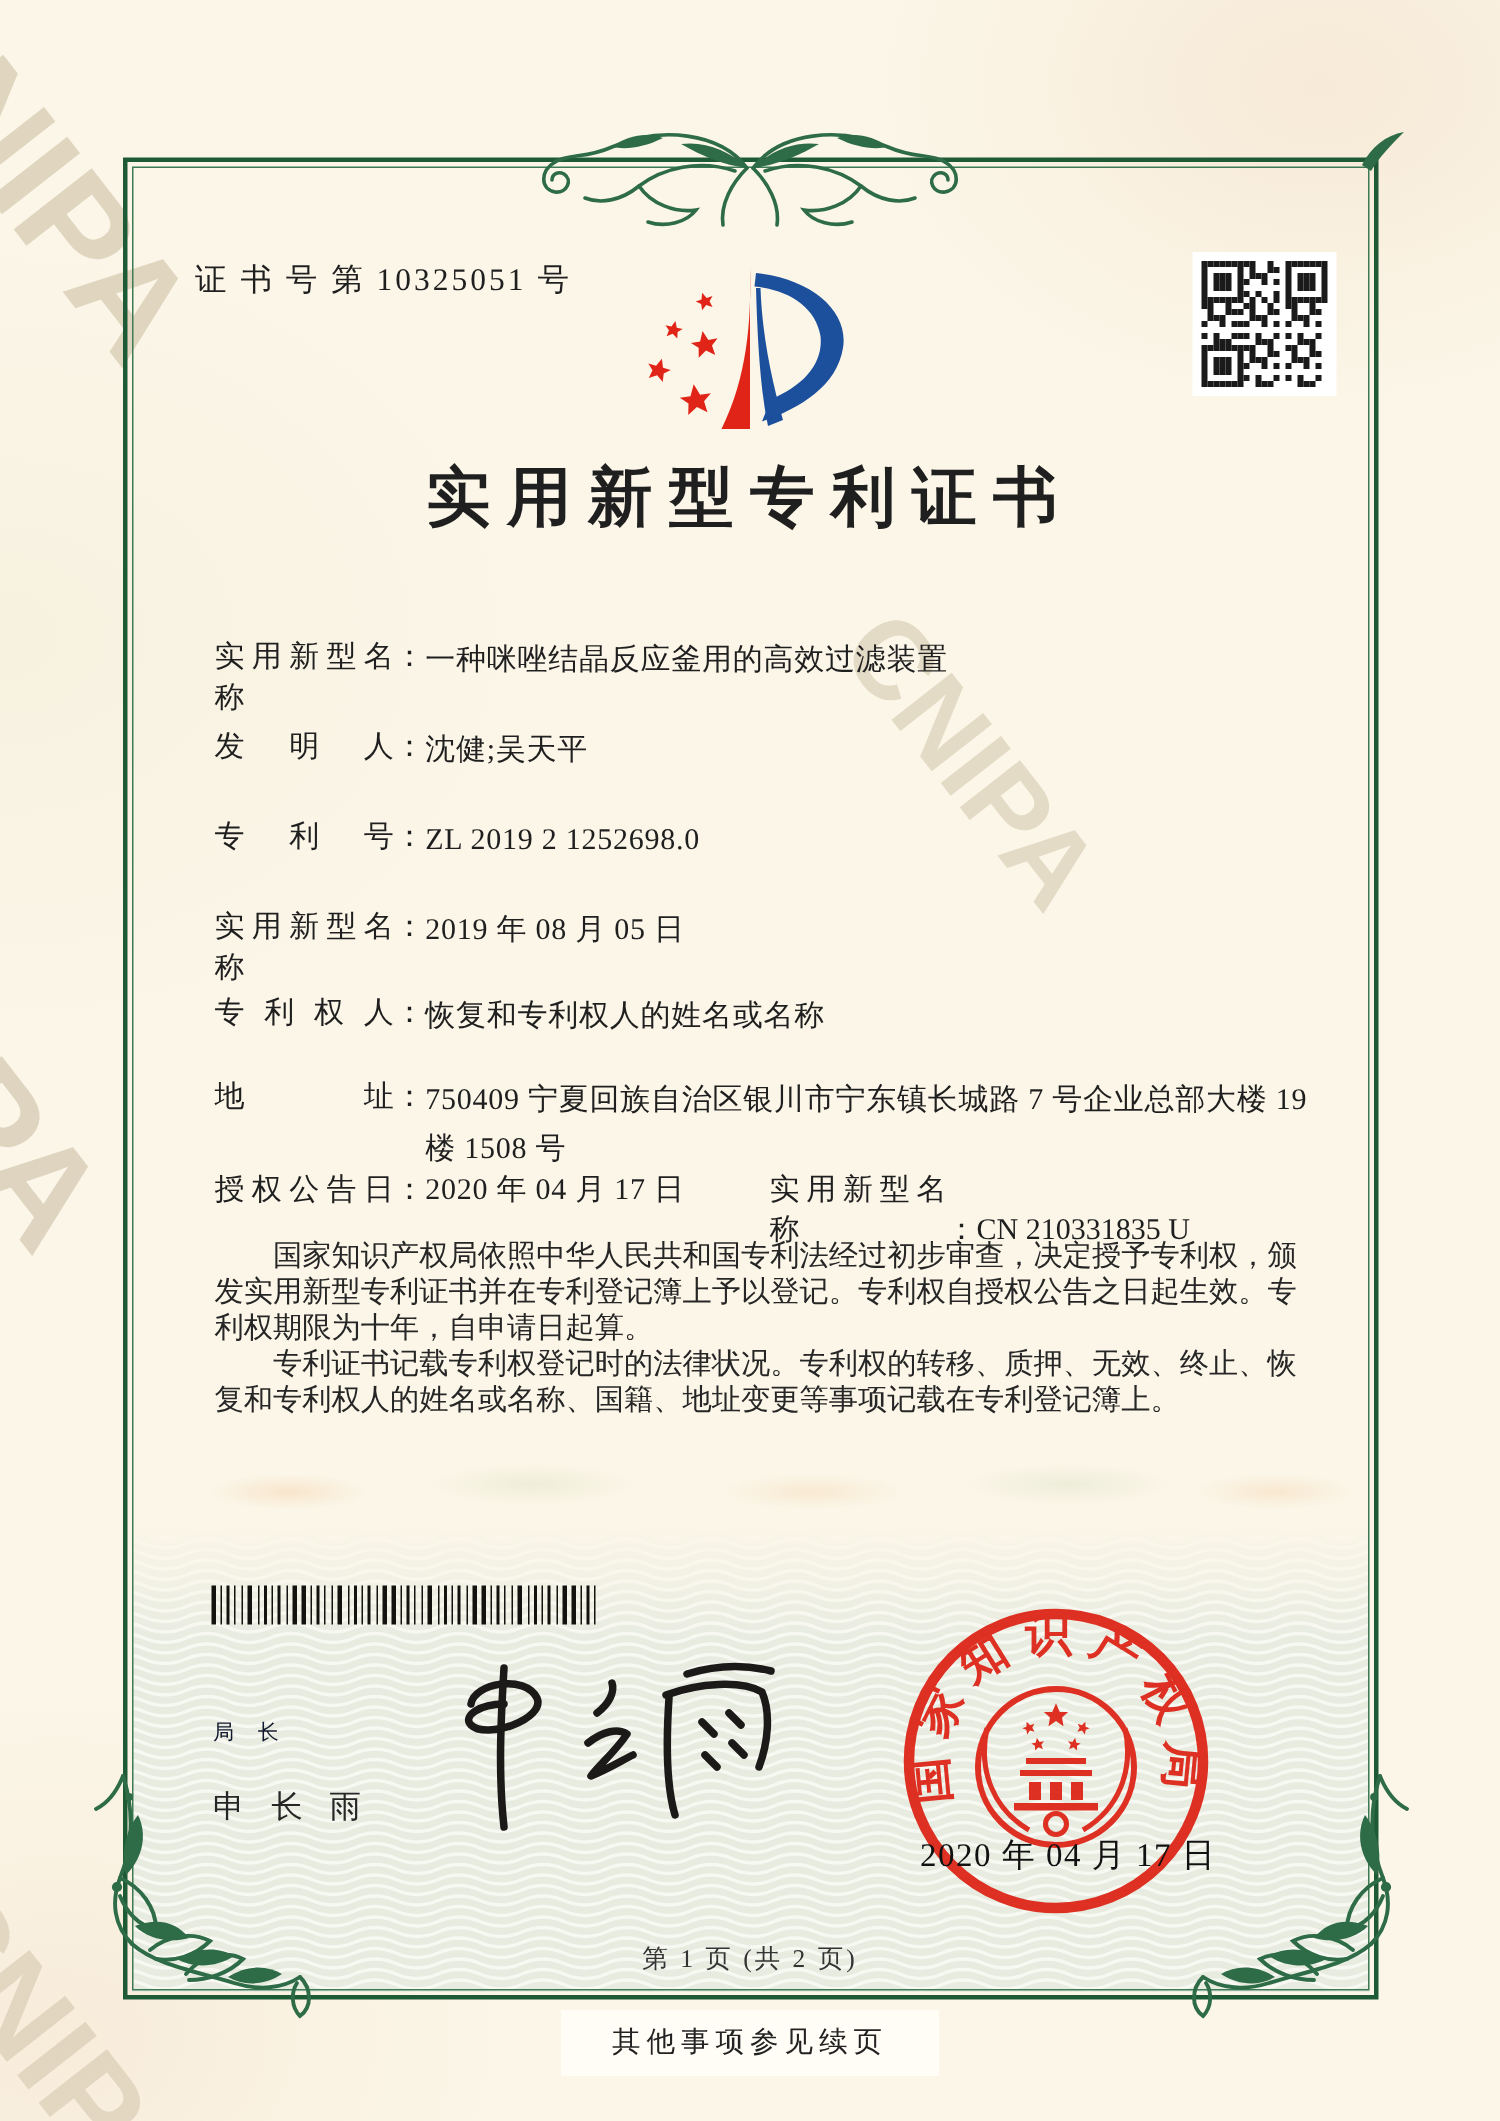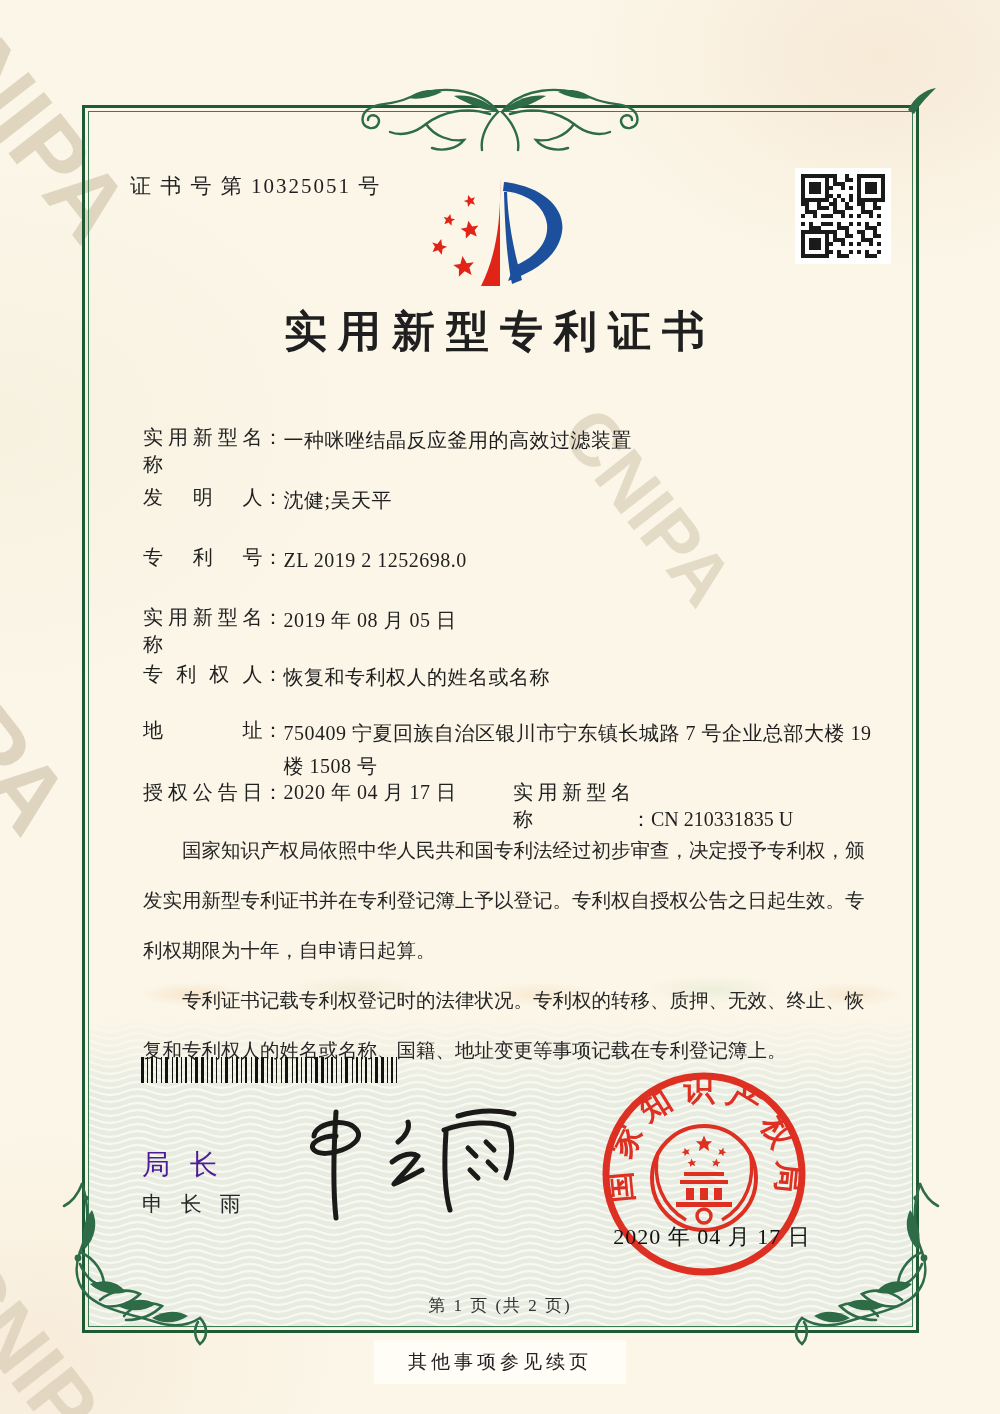--- a/index.html
+++ b/index.html
@@ -33,25 +33,25 @@
   
   .txt{position:absolute;z-index:6;}
   #certNo{left:130px;top:172px;font-size:21px;letter-spacing:2px;}
   #title{left:0;top:303px;width:1000px;text-align:center;font-size:43px;font-weight:bold;letter-spacing:11px;}
   .row{position:absolute;left:143px;z-index:6;font-size:20px;letter-spacing:.5px;}
   .row .lab{display:inline-block;width:120px;text-align:justify;text-align-last:justify;vertical-align:top;}
   .row .col{vertical-align:top;}
   .row .val{display:inline-block;width:596px;vertical-align:top;line-height:33px;font-family:Liberation Serif, serif;}
   #grantNo{position:absolute;left:513px;top:779px;z-index:6;font-size:20px;}
   #grantNo .lab{display:inline-block;width:118px;text-align:justify;text-align-last:justify;}
-  #paras{position:absolute;left:143px;top:826px;width:725px;z-index:6;font-size:19.5px;line-height:50px;color:#262626;}
+  #paras{position:absolute;left:143px;top:826px;width:725px;z-index:6;font-size:19.5px;line-height:24px;color:#262626;}
   #paras p{margin:0;text-indent:2em;}
   #barcode{position:absolute;left:141px;top:1057px;width:262px;height:26px;z-index:6;}
   #barcode span{position:absolute;top:0;height:26px;background:#14120f;}
-  #dirTitle{left:142px;top:1146px;font-family:"Liberation Sans","DejaVu Sans",sans-serif;font-size:28px;letter-spacing:6px;color:#4c1d95;}
+  #dirTitle{left:142px;top:1146px;font-family:"Liberation Sans","DejaVu Sans",sans-serif;font-size:14px;letter-spacing:6px;color:#0f172a;}
   #dirName{left:142px;top:1190px;font-family:"Liberation Sans","DejaVu Sans",sans-serif;font-size:21px;letter-spacing:6px;color:#262626;}
   #sig{position:absolute;left:272px;top:1098px;z-index:6;}
   #sealWrap{position:absolute;left:598px;top:1068px;width:212px;height:212px;z-index:6;opacity:.94;}
   #sealDate{position:absolute;left:606px;top:1222px;width:212px;text-align:center;z-index:7;
             font-size:22px;letter-spacing:1px;color:#111;}
   #pageInfo{left:0;top:1294px;width:1000px;text-align:center;font-size:17px;letter-spacing:2px;color:#333;}
   #noteBox{position:absolute;left:374px;top:1340px;width:252px;height:44px;z-index:6;background:#fffdf6;
            text-align:center;line-height:44px;font-size:19px;letter-spacing:4px;color:#222;}
   
   #qrBox{position:absolute;left:795px;top:168px;width:96px;height:96px;background:#fff;z-index:6;}

